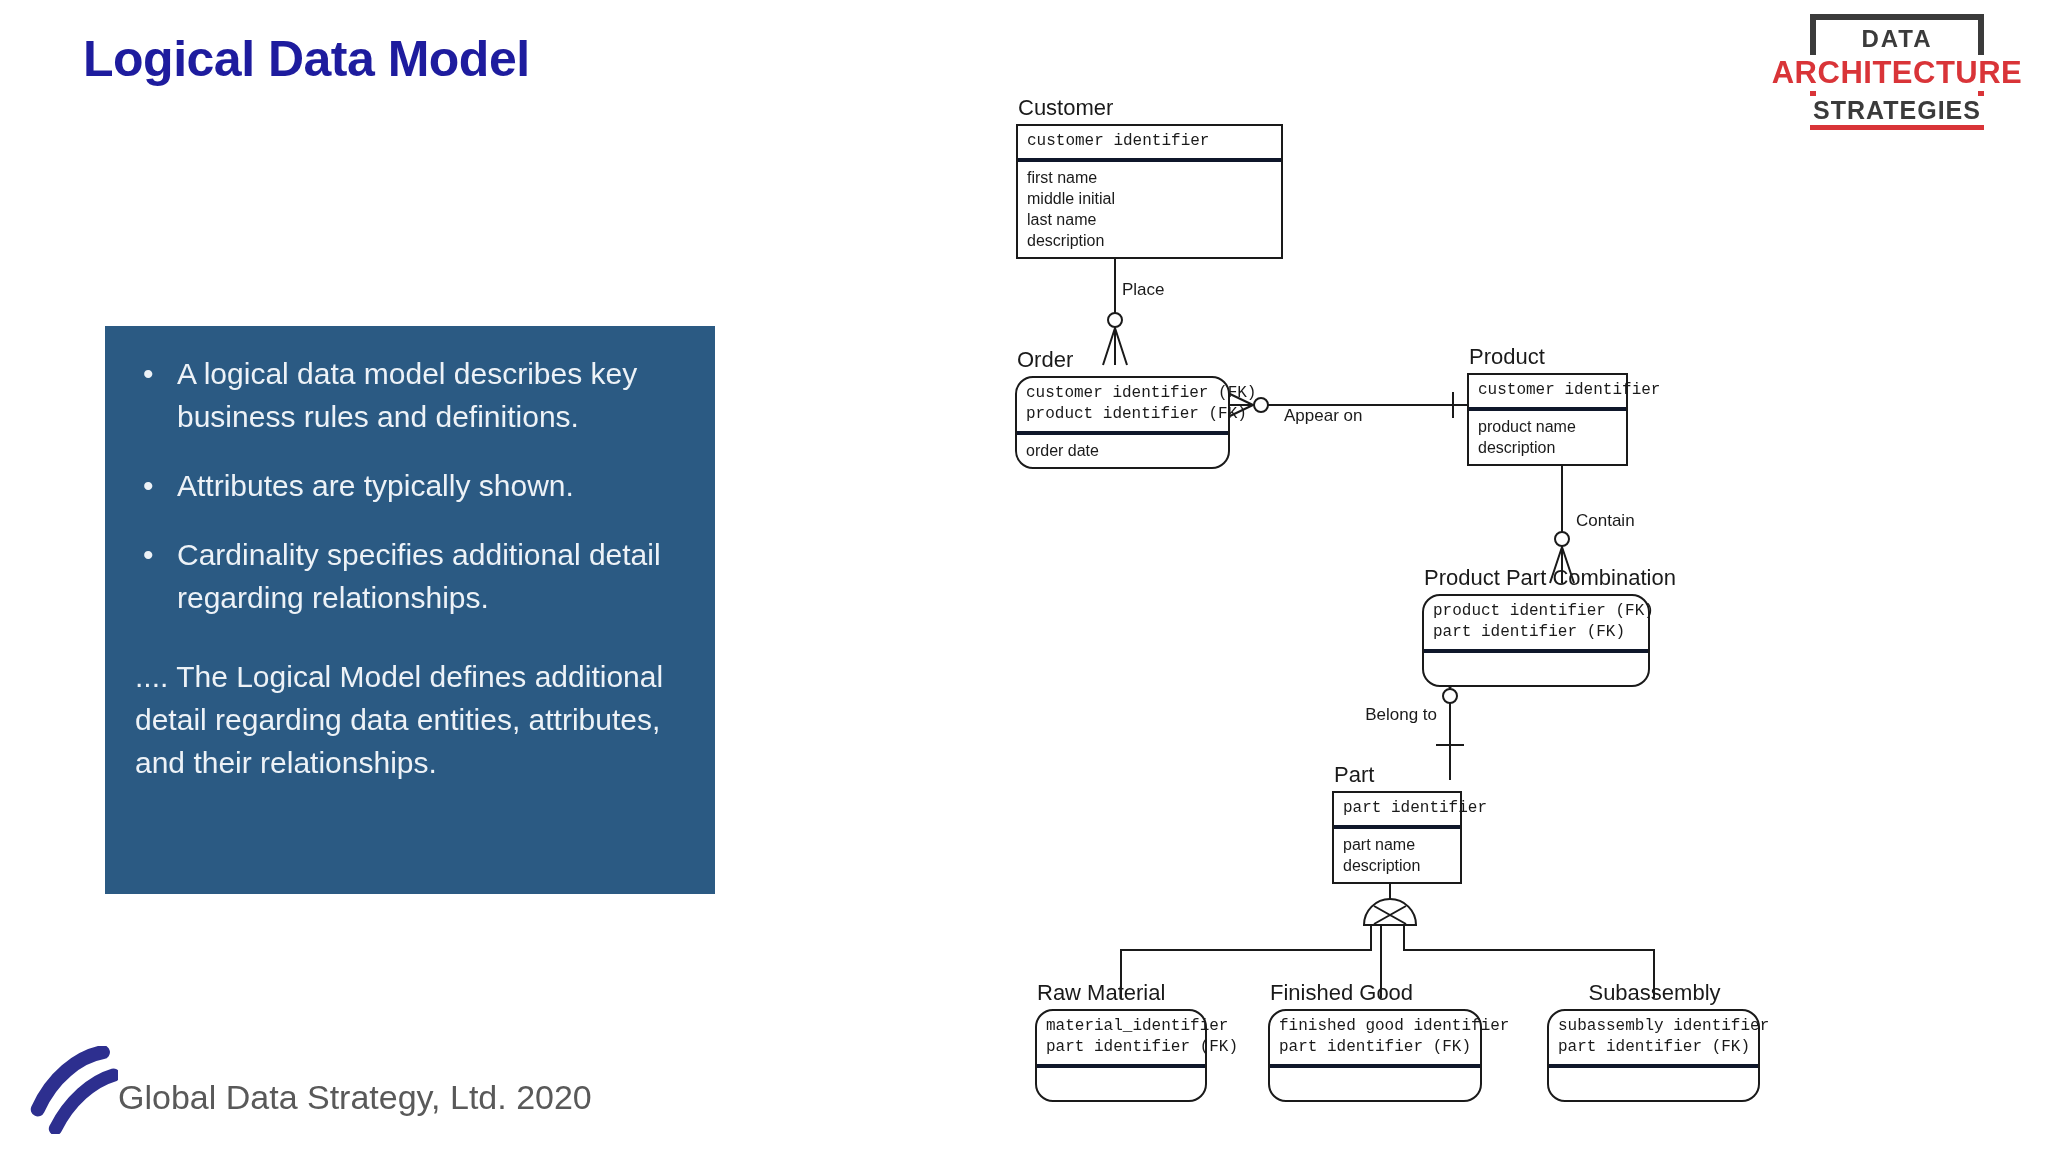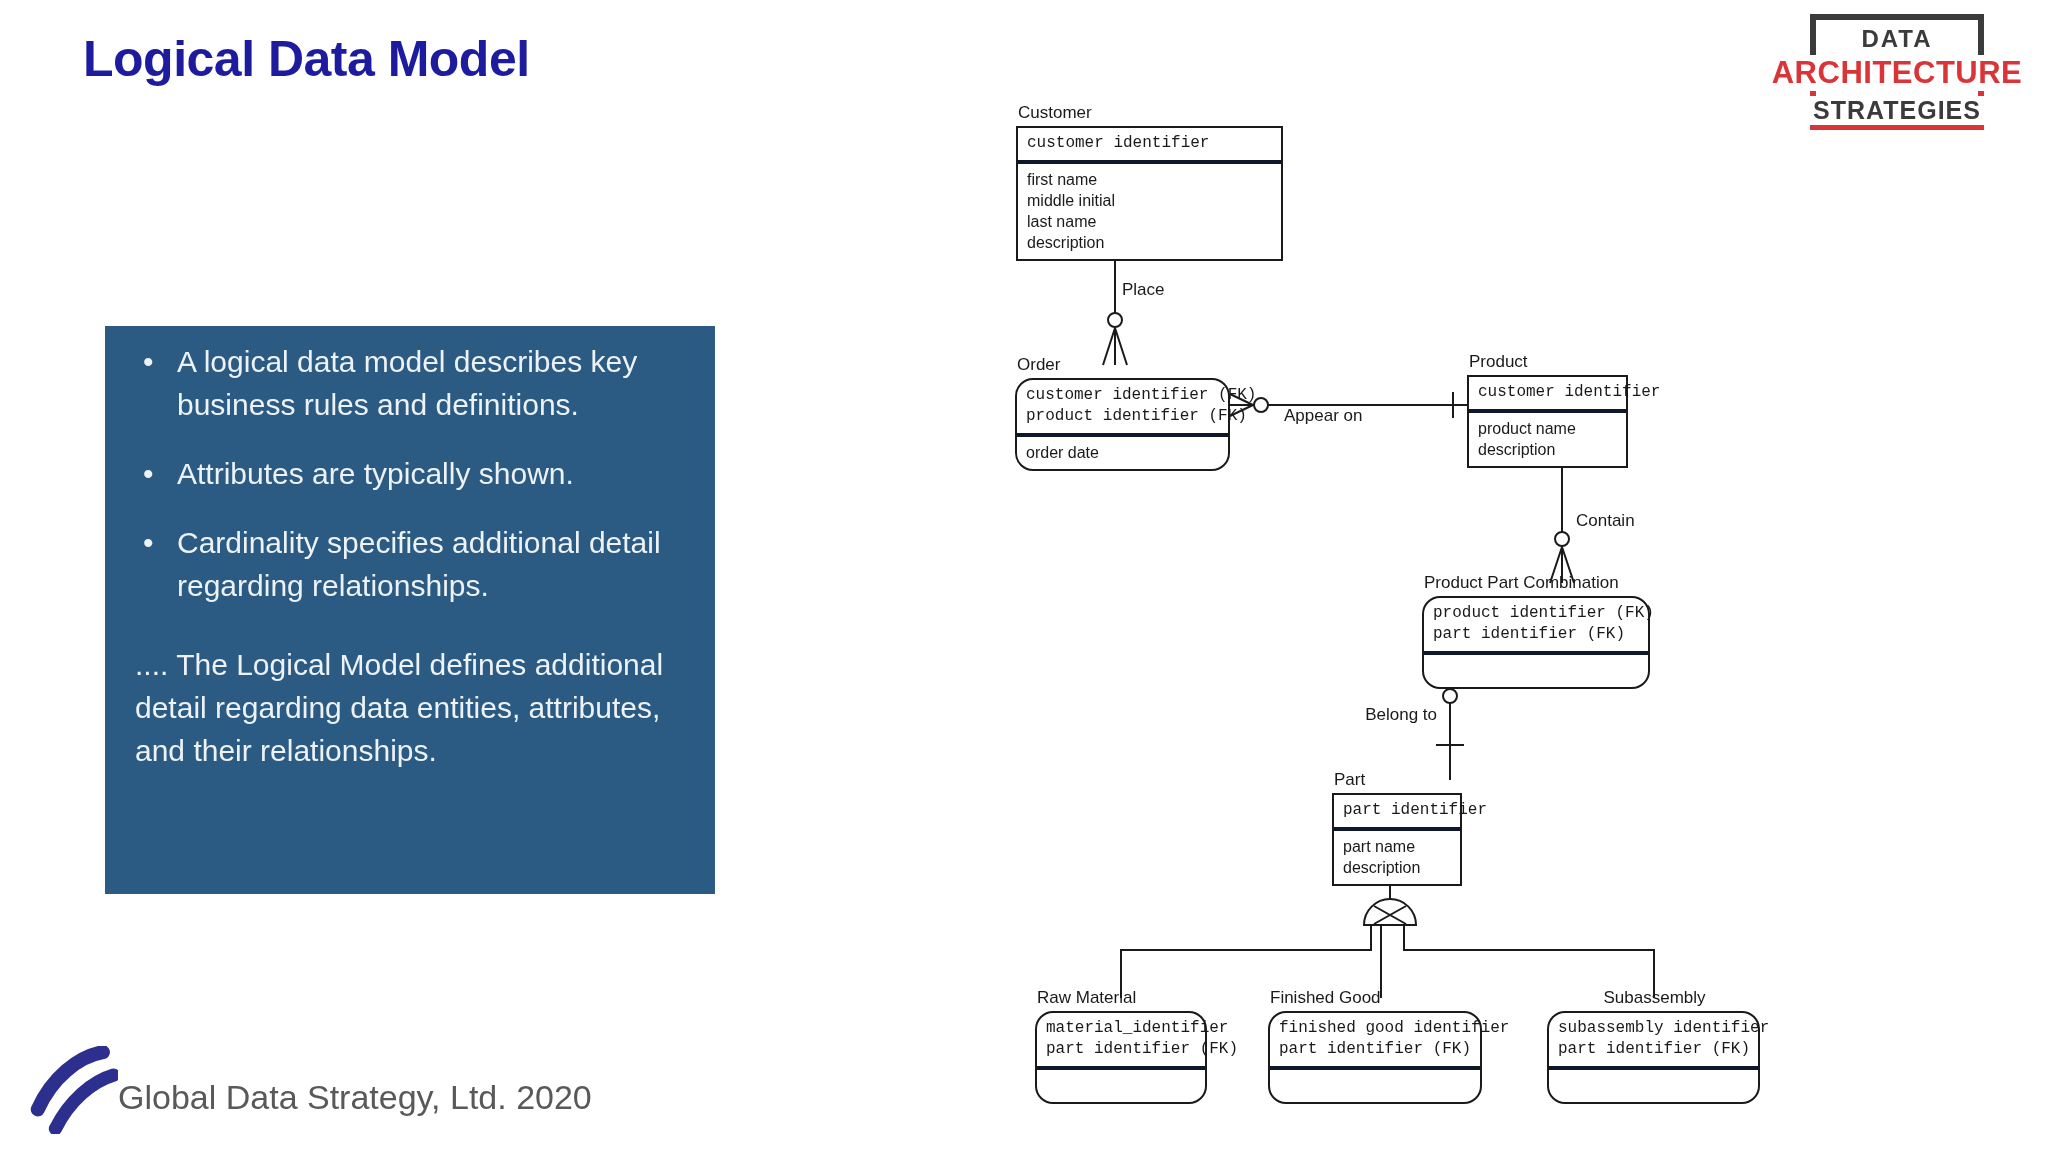--- a/index.html
+++ b/index.html
@@ -22,37 +22,37 @@
   .das-frame-bottom { position:absolute; left:10px; right:10px; top:56px; bottom:0; border:6px solid #d93438; border-top:none; }
   .das-line { position:relative; left:50%; transform:translateX(-50%); width:max-content; background:#ffffff; white-space:nowrap; }
   .das-l1 { font-size:24px; letter-spacing:2px; color:#3b3b3b; padding:0 9px; margin-top:11px; }
   .das-l2 { font-size:31px; letter-spacing:0.5px; color:#d93438; padding:0 3px; margin-top:2px; }
   .das-l3 { font-size:25px; letter-spacing:1px; color:#3b3b3b; padding:0 7px; margin-top:5px; }
 
   
   .callout {
     position:absolute; left:105px; top:326px; width:610px; height:568px;
     background:#2b5a83; color:#edf2f7; box-sizing:border-box;
-    padding:14px 30px 0 30px; font-size:30px; line-height:43px;
+    padding:26px 30px 0 30px; font-size:30px; line-height:43px;
   }
   .callout ul { list-style:none; margin:0; padding:0; }
   .callout li { display:flex; margin-bottom:26px; }
   .callout li .dot { flex:0 0 42px; padding-left:8px; box-sizing:border-box; }
   .callout li .dot::before { content:"\2022"; }
   .callout .para { margin:36px 0 0 0; }
 
   
   .diagram-svg { position:absolute; left:1000px; top:80px; }
   .diagram-svg path, .diagram-svg line { stroke:#1a1a1a; stroke-width:2; fill:none; }
   .diagram-svg circle { stroke:#1a1a1a; stroke-width:2; fill:#ffffff; }
   .diagram-svg .dome { fill:#ffffff; }
   .diagram-svg text { font-family:"Liberation Sans", sans-serif; font-size:17px; fill:#1a1a1a; }
 
   .entity { position:absolute; color:#1a1a1a; font-size:16px; }
-  .entity-title { font-size:17px; margin:16px 0 3px 2px; white-space:nowrap; }
+  .entity-title { font-size:22px; margin:8px 0 3px 2px; white-space:nowrap; }
   .ebox { background:#ffffff; border:2px solid #1a1a1a; }
   .ebox.rounded { border-radius:18px; }
   .ekeys { padding:5px 9px 6px; border-bottom:4px solid #0f172a;font-family:Liberation Mono, monospace; }
   .eattrs { padding:5px 9px 6px; min-height:21px; }
   .aline { line-height:21px; white-space:nowrap; }
 
   
   .footer-logo { position:absolute; left:28px; top:1046px; }
   .footer-text {
     position:absolute; left:118px; top:1078px;

